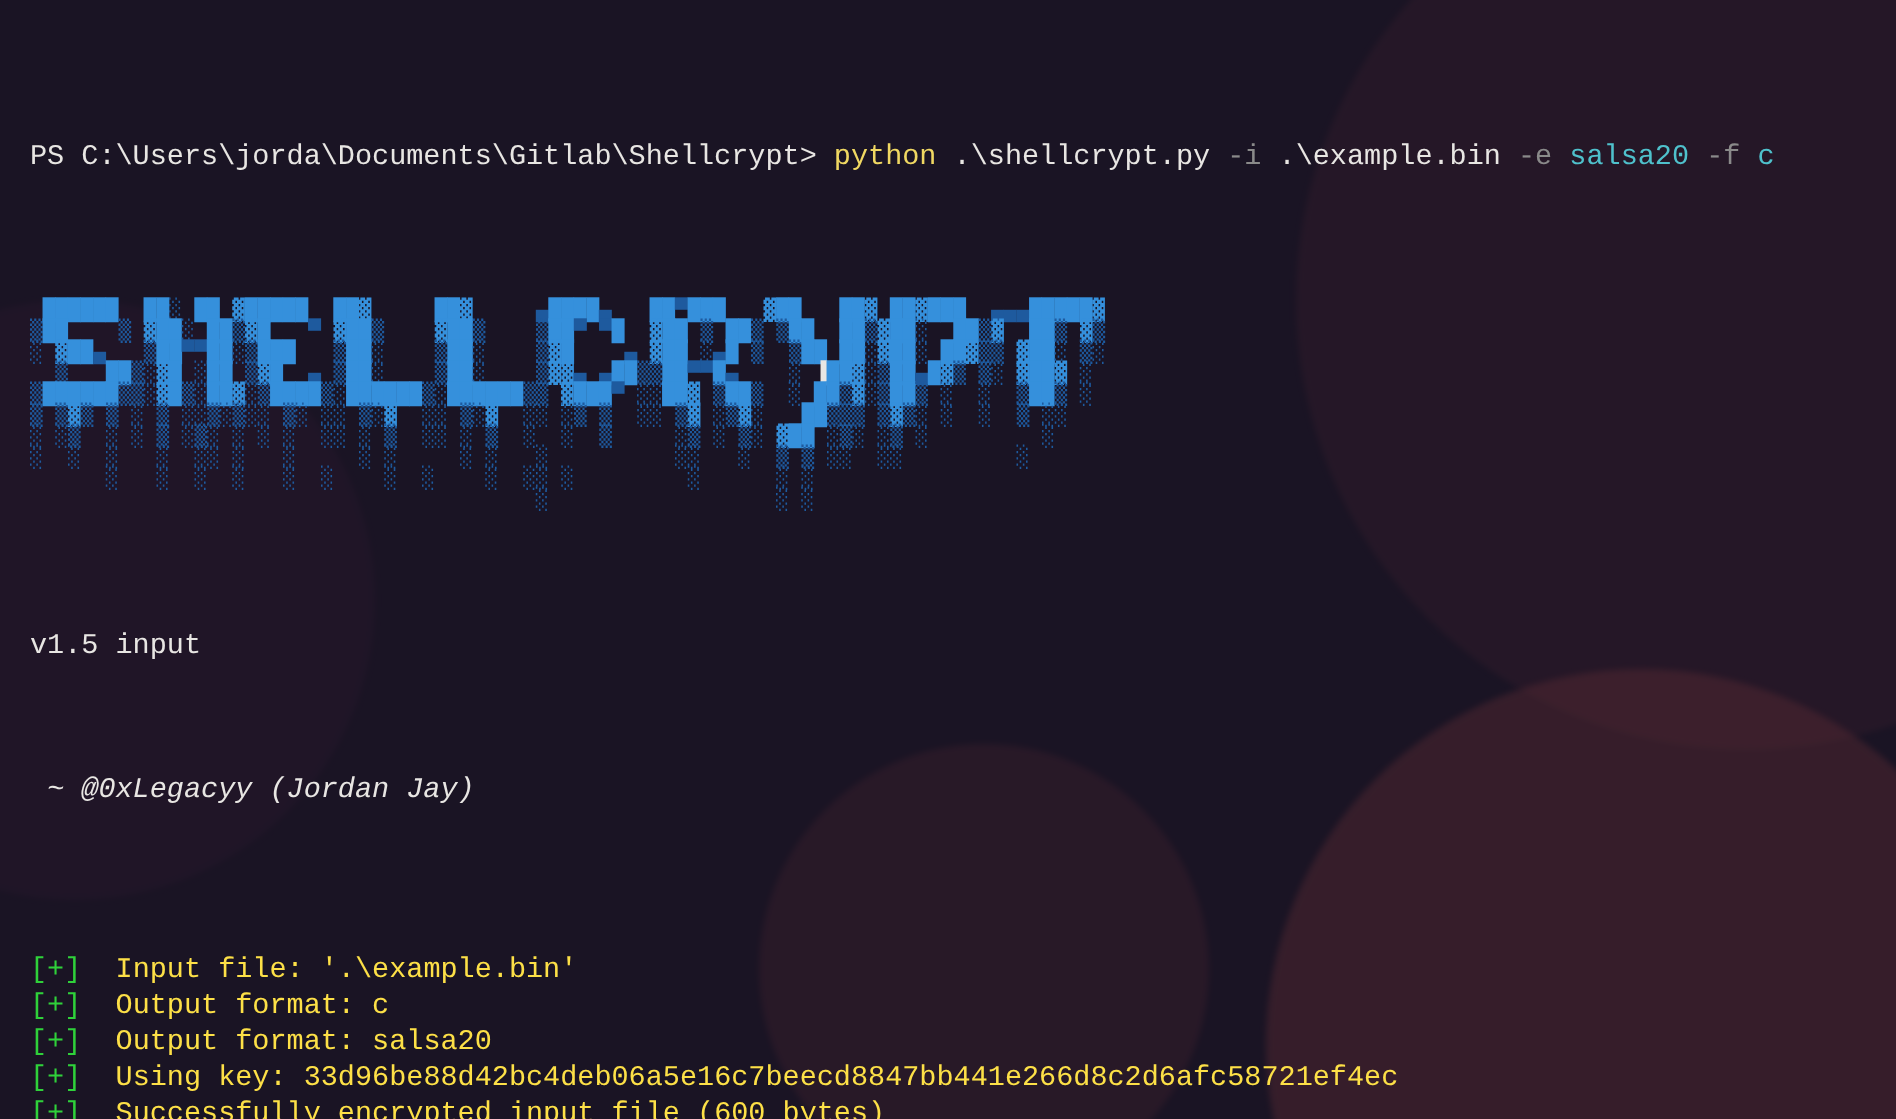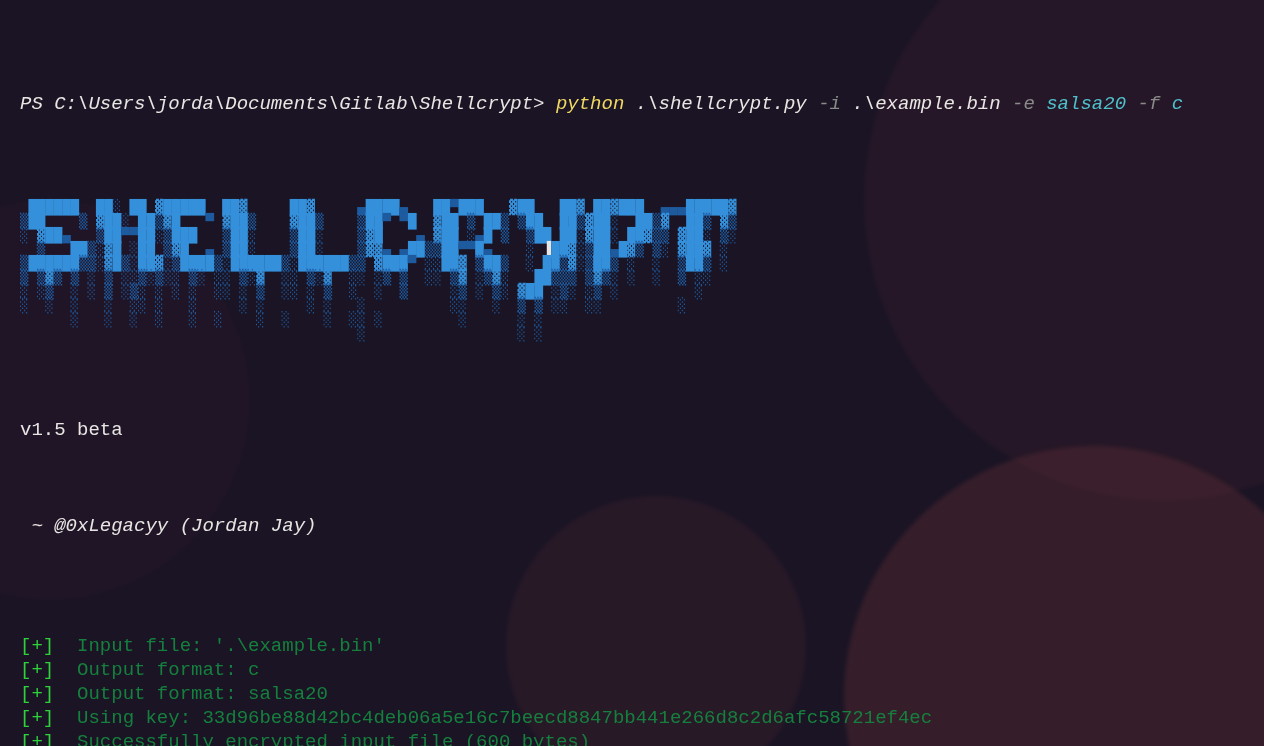--- a/index.html
+++ b/index.html
@@ -25,21 +25,21 @@
   .bg1 { width: 600px; height: 600px; background: #3b1f2e; top: -100px; right: -200px; }
   .bg2 { width: 500px; height: 500px; background: #582a33; bottom: -200px; right: -80px; opacity:0.45; }
   .bg3 { width: 300px; height: 300px; background: #4a2530; bottom: -50px; left: 40%; opacity:0.3; }
   .bg4 { width: 400px; height: 400px; background: #2e1a30; top: 200px; left: -150px; opacity:0.3; }
 
   .terminal {
     position: relative;
     padding: 20px 20px 0 20px;
     white-space: pre;
   }
-  .prompt-line { margin-bottom: 8px; font-style: italic; }
+  .prompt-line { margin-bottom: 8px; }
   .ps-prompt { color: #e8e6e3; }
   .cmd-yellow { color: #f0d862; }
   .cmd-arg { color: #e8e6e3; }
   .cmd-gray { color: #8a8a8a; }
   .cmd-cyan { color: #4fc1cc; }
 
   .banner {
     margin: 4px 0 0 0;
     font-family: monospace;
     font-size: 14px;
@@ -48,36 +48,36 @@
     white-space: pre;
   }
   .banner-fill { color: #3590dc; }
   .banner-outline { color: #1e5a9e; }
 
   .version { margin-top: 6px; color: #e8e6e3; }
   .author { margin-top: 24px; color: #e8e6e3; font-style: italic; }
 
   .status-block { margin-top: 24px; }
   .plus { color: #2fd13a; }
-  .status-text { color: #15803d; }
+  .status-text { color: #fde047; }
 </style>
 </head>
 <body>
 
 <div class="bg-shape bg4"></div>
 <div class="bg-shape bg1"></div>
 <div class="bg-shape bg3"></div>
 <div class="bg-shape bg2"></div>
 
 <div class="terminal">
 
   <div class="prompt-line"><span class="ps-prompt">PS C:\Users\jorda\Documents\Gitlab\Shellcrypt&gt; </span><span class="cmd-yellow">python</span><span class="cmd-arg"> .\shellcrypt.py </span><span class="cmd-gray">-i</span><span class="cmd-arg"> .\example.bin </span><span class="cmd-gray">-e</span><span class="cmd-cyan"> salsa20 </span><span class="cmd-gray">-f</span><span class="cmd-cyan"> c</span></div>
 
   <div class="banner" id="banner"><div><span class=""> </span><span class="banner-fill">██████</span><span class="">  </span><span class="banner-fill">██</span><span class="banner-outline">░</span><span class=""> </span><span class="banner-fill">██</span><span class=""> </span><span class="banner-fill">▓█████</span><span class="">  </span><span class="banner-fill">██▓</span><span class="">     </span><span class="banner-fill">██▓</span><span class="">     </span><span class="banner-outline">▄</span><span class="banner-fill">████</span><span class="banner-outline">▄</span><span class="">   </span><span class="banner-fill">██</span><span class="banner-outline">▀</span><span class="banner-fill">███</span><span class="">   </span><span class="banner-fill">▓██</span><span class="">   </span><span class="banner-fill">██▓</span><span class=""> </span><span class="banner-fill">██▓███</span><span class="">  </span><span class="banner-outline">▄▄▄</span><span class="banner-fill">█████▓</span></div><div><span class="banner-outline">▒</span><span class="banner-fill">██</span><span class="">    </span><span class="banner-outline">▒</span><span class=""> </span><span class="banner-fill">▓██</span><span class="banner-outline">░</span><span class=""> </span><span class="banner-fill">██</span><span class="banner-outline">▒</span><span class="banner-fill">▓█</span><span class="">   </span><span class="banner-outline">▀</span><span class=""> </span><span class="banner-fill">▓██</span><span class="banner-outline">▒</span><span class="">    </span><span class="banner-fill">▓██</span><span class="banner-outline">▒</span><span class="">    </span><span class="banner-outline">▒</span><span class="banner-fill">██</span><span class="banner-outline">▀</span><span class=""> </span><span class="banner-outline">▀</span><span class="banner-fill">█</span><span class="">  </span><span class="banner-fill">▓██</span><span class=""> </span><span class="banner-outline">▒</span><span class=""> </span><span class="banner-fill">██</span><span class="banner-outline">▒</span><span class=""> </span><span class="banner-outline">▒</span><span class="banner-fill">██</span><span class="">  </span><span class="banner-fill">██</span><span class="banner-outline">▒</span><span class="banner-fill">▓██</span><span class="banner-outline">░</span><span class="">  </span><span class="banner-fill">██</span><span class="banner-outline">▒</span><span class="banner-fill">▓</span><span class="">  </span><span class="banner-fill">██</span><span class="banner-outline">▒</span><span class=""> </span><span class="banner-fill">▓</span><span class="banner-outline">▒</span></div><div><span class="banner-outline">░</span><span class=""> </span><span class="banner-fill">▓██</span><span class="banner-outline">▄</span><span class="">   </span><span class="banner-outline">▒</span><span class="banner-fill">██</span><span class="banner-outline">▀▀</span><span class="banner-fill">██</span><span class="banner-outline">░▒</span><span class="banner-fill">███</span><span class="">   </span><span class="banner-outline">▒</span><span class="banner-fill">██</span><span class="banner-outline">░</span><span class="">    </span><span class="banner-outline">▒</span><span class="banner-fill">██</span><span class="banner-outline">░</span><span class="">    </span><span class="banner-outline">▒</span><span class="banner-fill">▓█</span><span class="">    </span><span class="banner-outline">▄</span><span class=""> </span><span class="banner-fill">▓██</span><span class=""> </span><span class="banner-outline">░▄</span><span class="banner-fill">█</span><span class=""> </span><span class="banner-outline">▒</span><span class="">  </span><span class="banner-outline">▒</span><span class="banner-fill">██</span><span class=""> </span><span class="banner-fill">██</span><span class="banner-outline">░</span><span class="banner-fill">▓██</span><span class="banner-outline">░</span><span class=""> </span><span class="banner-fill">██▓</span><span class="banner-outline">▒▒</span><span class=""> </span><span class="banner-fill">▓██</span><span class="banner-outline">░</span><span class=""> </span><span class="banner-outline">▒░</span></div><div><span class="">  </span><span class="banner-outline">▒</span><span class="">   </span><span class="banner-fill">██</span><span class="banner-outline">▒░</span><span class="banner-fill">▓█</span><span class=""> </span><span class="banner-outline">░</span><span class="banner-fill">██</span><span class=""> </span><span class="banner-outline">▒</span><span class="banner-fill">▓█</span><span class="">  </span><span class="banner-outline">▄</span><span class=""> </span><span class="banner-outline">▒</span><span class="banner-fill">██</span><span class="banner-outline">░</span><span class="">    </span><span class="banner-outline">▒</span><span class="banner-fill">██</span><span class="banner-outline">░</span><span class="">    </span><span class="banner-outline">▒</span><span class="banner-fill">▓▓</span><span class="banner-outline">▄</span><span class=""> </span><span class="banner-outline">▄</span><span class="banner-fill">██</span><span class="banner-outline">▒▒</span><span class="banner-fill">██</span><span class="banner-outline">▀▀</span><span class="banner-fill">█</span><span class="banner-outline">▄</span><span class="">    </span><span class="banner-outline">░</span><span class=""> ▐</span><span class="banner-fill">██▓</span><span class="banner-outline">░▒</span><span class="banner-fill">██</span><span class="banner-outline">▄</span><span class="banner-fill">█▓</span><span class="banner-outline">▒</span><span class=""> </span><span class="banner-outline">▒░</span><span class=""> </span><span class="banner-fill">▓██▓</span><span class=""> </span><span class="banner-outline">░</span><span class=""> </span></div><div><span class="banner-outline">▒</span><span class="banner-fill">██████</span><span class="banner-outline">▒▒░</span><span class="banner-fill">▓█</span><span class="banner-outline">▒░</span><span class="banner-fill">██▓</span><span class="banner-outline">░▒</span><span class="banner-fill">████</span><span class="banner-outline">▒░</span><span class="banner-fill">██████</span><span class="banner-outline">▒░</span><span class="banner-fill">██████</span><span class="banner-outline">▒▒</span><span class=""> </span><span class="banner-fill">▓███</span><span class="banner-outline">▀</span><span class=""> </span><span class="banner-outline">░░</span><span class="banner-fill">██▓</span><span class=""> </span><span class="banner-outline">▒</span><span class="banner-fill">██</span><span class="banner-outline">▒</span><span class="">  </span><span class="banner-outline">░</span><span class=""> </span><span class="banner-fill">██</span><span class="banner-outline">▒</span><span class="banner-fill">▓</span><span class="banner-outline">░▒</span><span class="banner-fill">██</span><span class="banner-outline">▒</span><span class=""> </span><span class="banner-outline">░</span><span class="">  </span><span class="banner-outline">░</span><span class="">  </span><span class="banner-outline">▒</span><span class="banner-fill">██</span><span class="banner-outline">▒</span><span class=""> </span><span class="banner-outline">░</span><span class=""> </span></div><div><span class="banner-outline">▒</span><span class=""> </span><span class="banner-outline">▒</span><span class="banner-fill">▓</span><span class="banner-outline">▒</span><span class=""> </span><span class="banner-outline">▒</span><span class=""> </span><span class="banner-outline">░</span><span class=""> </span><span class="banner-outline">▒</span><span class=""> </span><span class="banner-outline">░░▒░▒░░</span><span class=""> </span><span class="banner-outline">▒░</span><span class=""> </span><span class="banner-outline">░░</span><span class=""> </span><span class="banner-outline">▒░</span><span class="banner-fill">▓</span><span class="">  </span><span class="banner-outline">░░</span><span class=""> </span><span class="banner-outline">▒░</span><span class="banner-fill">▓</span><span class="">  </span><span class="banner-outline">░░</span><span class=""> </span><span class="banner-outline">░▒</span><span class=""> </span><span class="banner-outline">▒</span><span class="">  </span><span class="banner-outline">░░</span><span class=""> </span><span class="banner-outline">▒</span><span class="banner-fill">▓</span><span class=""> </span><span class="banner-outline">░▒</span><span class="banner-fill">▓</span><span class="banner-outline">░</span><span class="">   </span><span class="banner-fill">██</span><span class="banner-outline">▒▒▒</span><span class=""> </span><span class="banner-outline">▒</span><span class="banner-fill">▓</span><span class="banner-outline">▒░</span><span class=""> </span><span class="banner-outline">░</span><span class="">  </span><span class="banner-outline">░</span><span class="">  </span><span class="banner-outline">▒</span><span class=""> </span><span class="banner-outline">░░</span><span class="">   </span></div><div><span class="banner-outline">░</span><span class=""> </span><span class="banner-outline">░▒</span><span class="">  </span><span class="banner-outline">░</span><span class=""> </span><span class="banner-outline">░</span><span class=""> </span><span class="banner-outline">▒</span><span class=""> </span><span class="banner-outline">░▒░</span><span class=""> </span><span class="banner-outline">░</span><span class=""> </span><span class="banner-outline">░</span><span class=""> </span><span class="banner-outline">░</span><span class="">  </span><span class="banner-outline">░░</span><span class=""> </span><span class="banner-outline">░</span><span class=""> </span><span class="banner-outline">▒</span><span class="">  </span><span class="banner-outline">░░</span><span class=""> </span><span class="banner-outline">░</span><span class=""> </span><span class="banner-outline">▒</span><span class="">  </span><span class="banner-outline">░</span><span class="">  </span><span class="banner-outline">░</span><span class="">  </span><span class="banner-outline">▒</span><span class="">     </span><span class="banner-outline">░▒</span><span class=""> </span><span class="banner-outline">░</span><span class=""> </span><span class="banner-outline">▒░</span><span class=""> </span><span class="banner-fill">▓██</span><span class=""> </span><span class="banner-outline">░▒░</span><span class=""> </span><span class="banner-outline">░▒</span><span class=""> </span><span class="banner-outline">░</span><span class="">         </span><span class="banner-outline">░</span><span class="">    </span></div><div><span class="banner-outline">░</span><span class="">  </span><span class="banner-outline">░</span><span class="">  </span><span class="banner-outline">░</span><span class="">   </span><span class="banner-outline">░</span><span class="">  </span><span class="banner-outline">░░</span><span class=""> </span><span class="banner-outline">░</span><span class="">   </span><span class="banner-outline">░</span><span class="">     </span><span class="banner-outline">░</span><span class=""> </span><span class="banner-outline">░</span><span class="">     </span><span class="banner-outline">░</span><span class=""> </span><span class="banner-outline">░</span><span class="">   </span><span class="banner-outline">░</span><span class="">          </span><span class="banner-outline">░░</span><span class="">   </span><span class="banner-outline">░</span><span class="">  </span><span class="banner-outline">▒</span><span class=""> </span><span class="banner-outline">▒</span><span class=""> </span><span class="banner-outline">░░</span><span class="">  </span><span class="banner-outline">░░</span><span class="">         </span><span class="banner-outline">░</span><span class="">      </span></div><div><span class="">      </span><span class="banner-outline">░</span><span class="">   </span><span class="banner-outline">░</span><span class="">  </span><span class="banner-outline">░</span><span class="">  </span><span class="banner-outline">░</span><span class="">   </span><span class="banner-outline">░</span><span class="">  </span><span class="banner-outline">░</span><span class="">    </span><span class="banner-outline">░</span><span class="">  </span><span class="banner-outline">░</span><span class="">    </span><span class="banner-outline">░</span><span class="">  </span><span class="banner-outline">░░</span><span class=""> </span><span class="banner-outline">░</span><span class="">         </span><span class="banner-outline">░</span><span class="">      </span><span class="banner-outline">░</span><span class=""> </span><span class="banner-outline">░</span><span class="">                       </span></div><div><span class="">                                        </span><span class="banner-outline">░</span><span class="">                  </span><span class="banner-outline">░</span><span class=""> </span><span class="banner-outline">░</span><span class="">                       </span></div></div>
 
-  <div class="version">v1.5 beta</div>
+  <div class="version">v1.5 input</div>
   <div class="author"> ~ @0xLegacyy (Jordan Jay)</div>
 
   <div class="status-block" id="status-block"><div><span class="plus">[+]</span><span class="status-text">  Input file: '.\example.bin'</span></div><div><span class="plus">[+]</span><span class="status-text">  Output format: c</span></div><div><span class="plus">[+]</span><span class="status-text">  Output format: salsa20</span></div><div><span class="plus">[+]</span><span class="status-text">  Using key: 33d96be88d42bc4deb06a5e16c7beecd8847bb441e266d8c2d6afc58721ef4ec</span></div><div><span class="plus">[+]</span><span class="status-text">  Successfully encrypted input file (600 bytes)</span></div></div>
 
   
 
 </div>
 
 </body></html>

